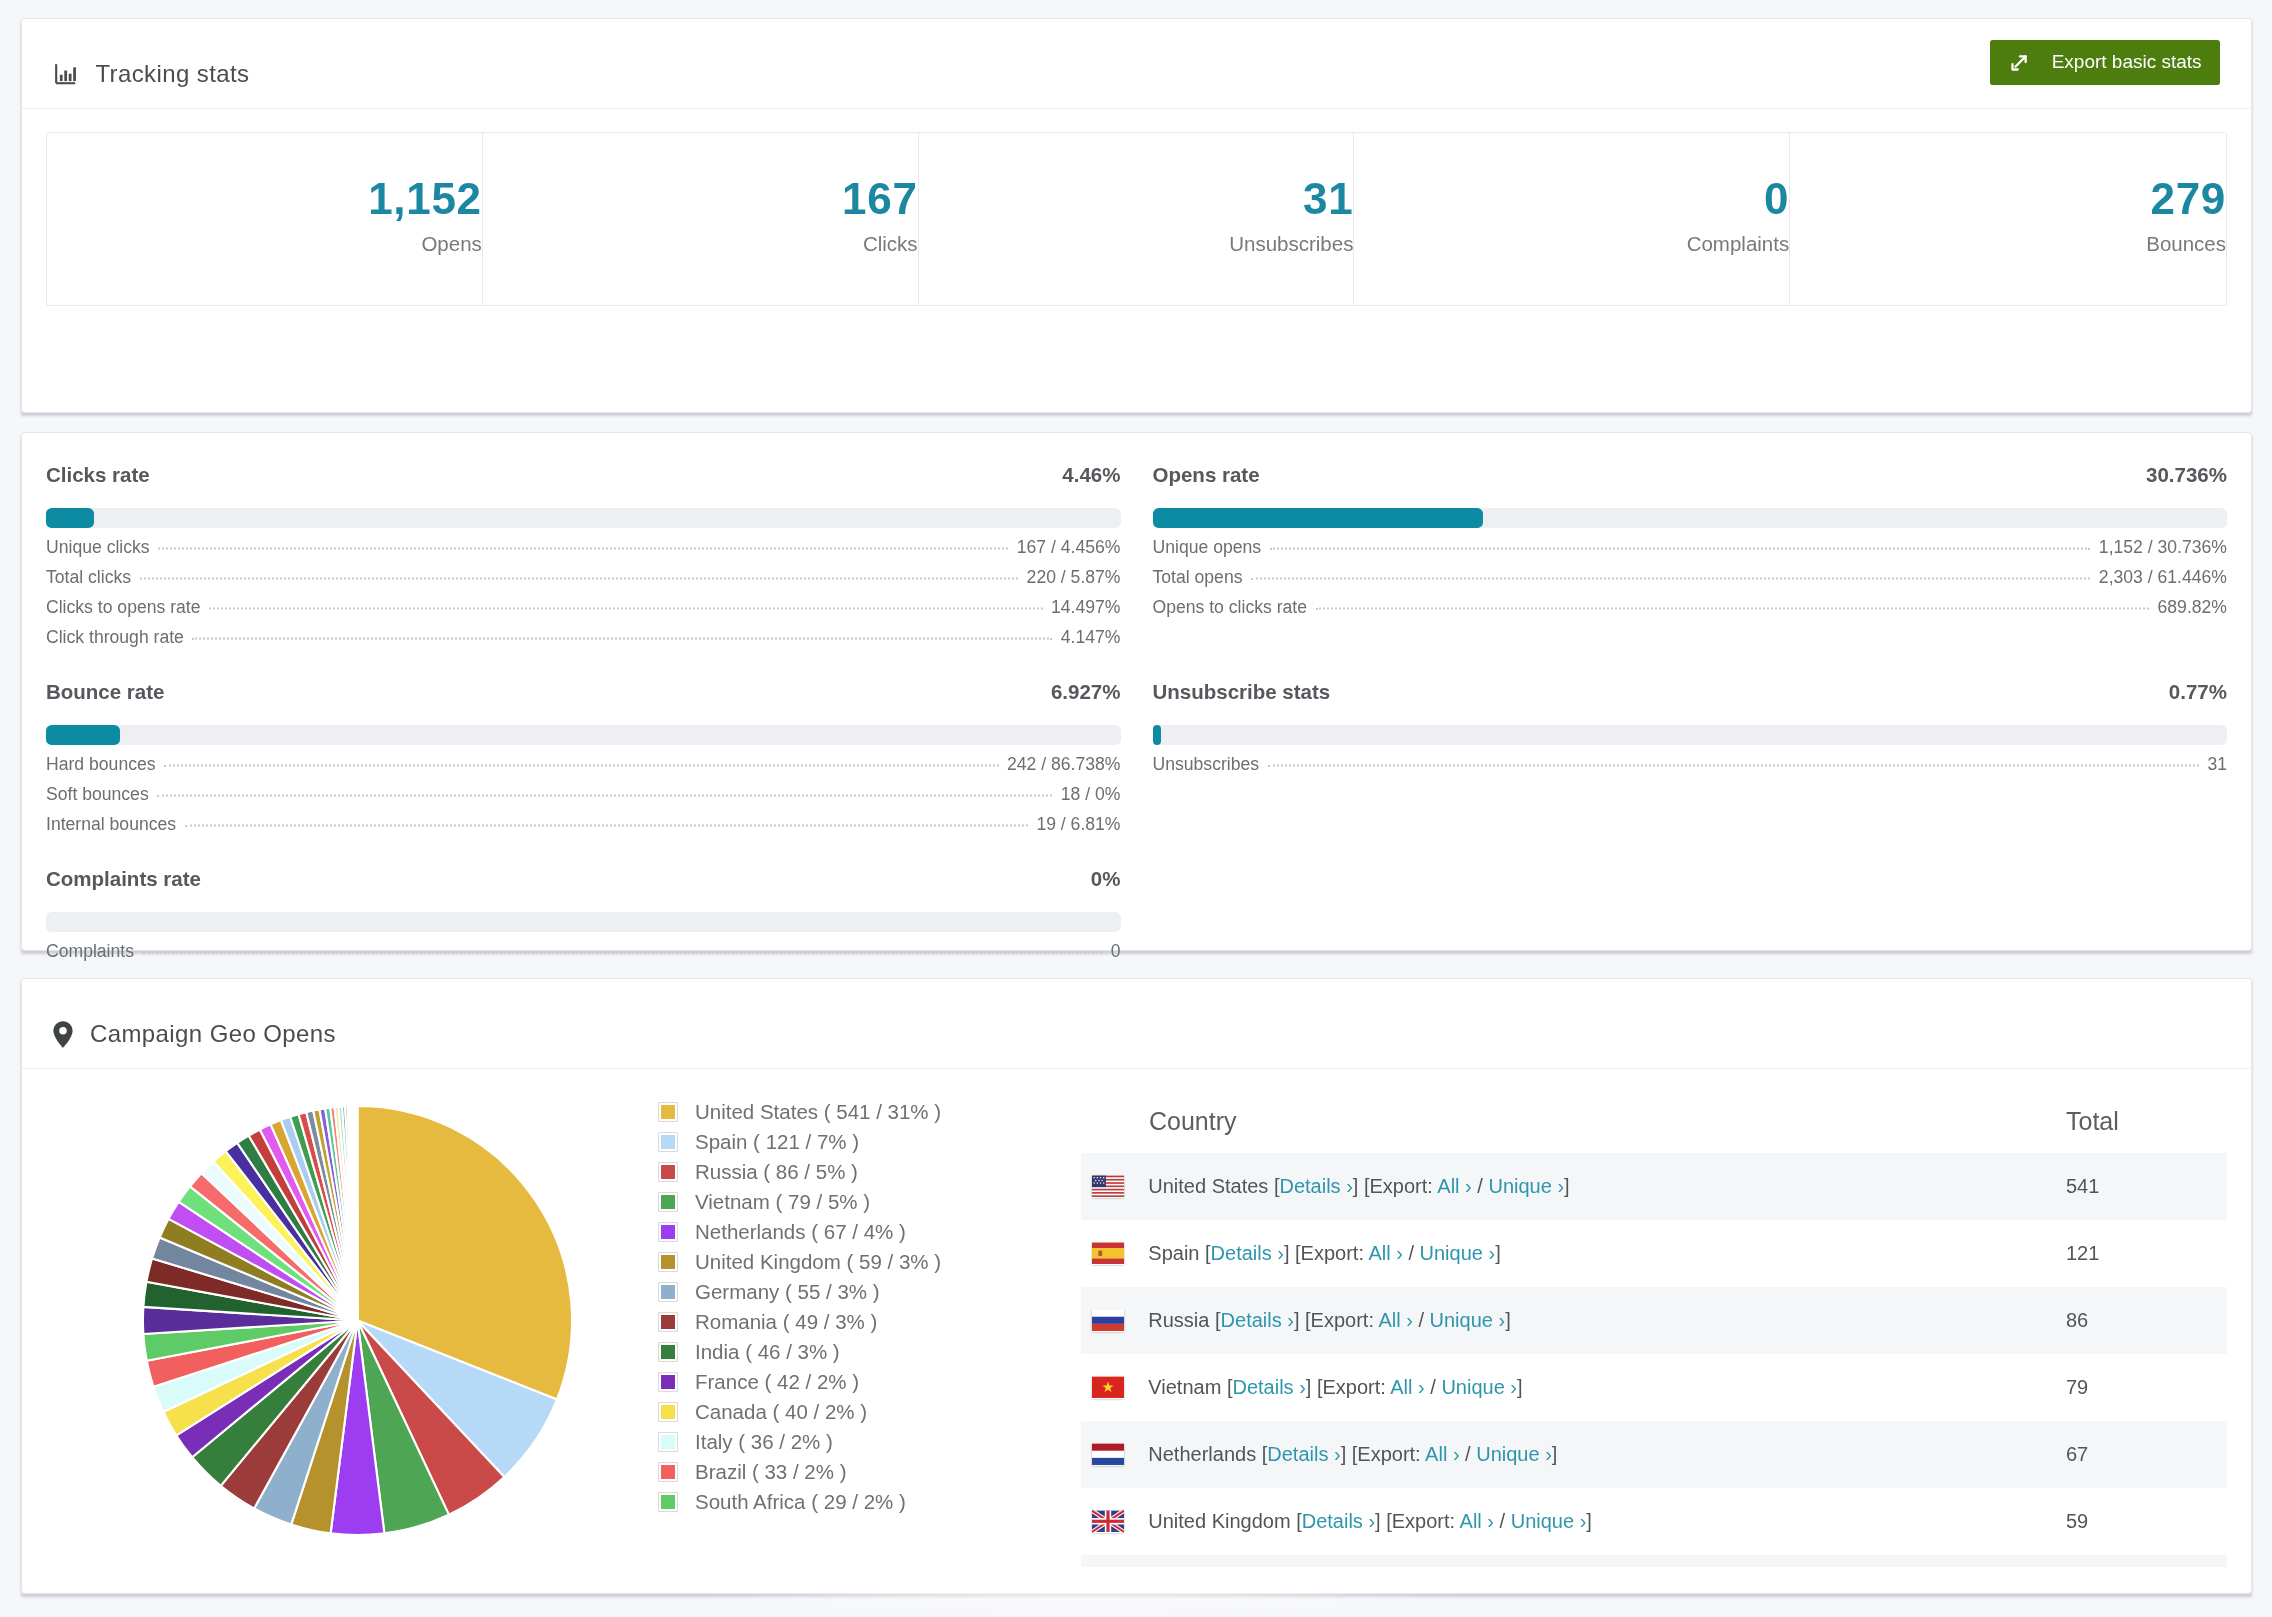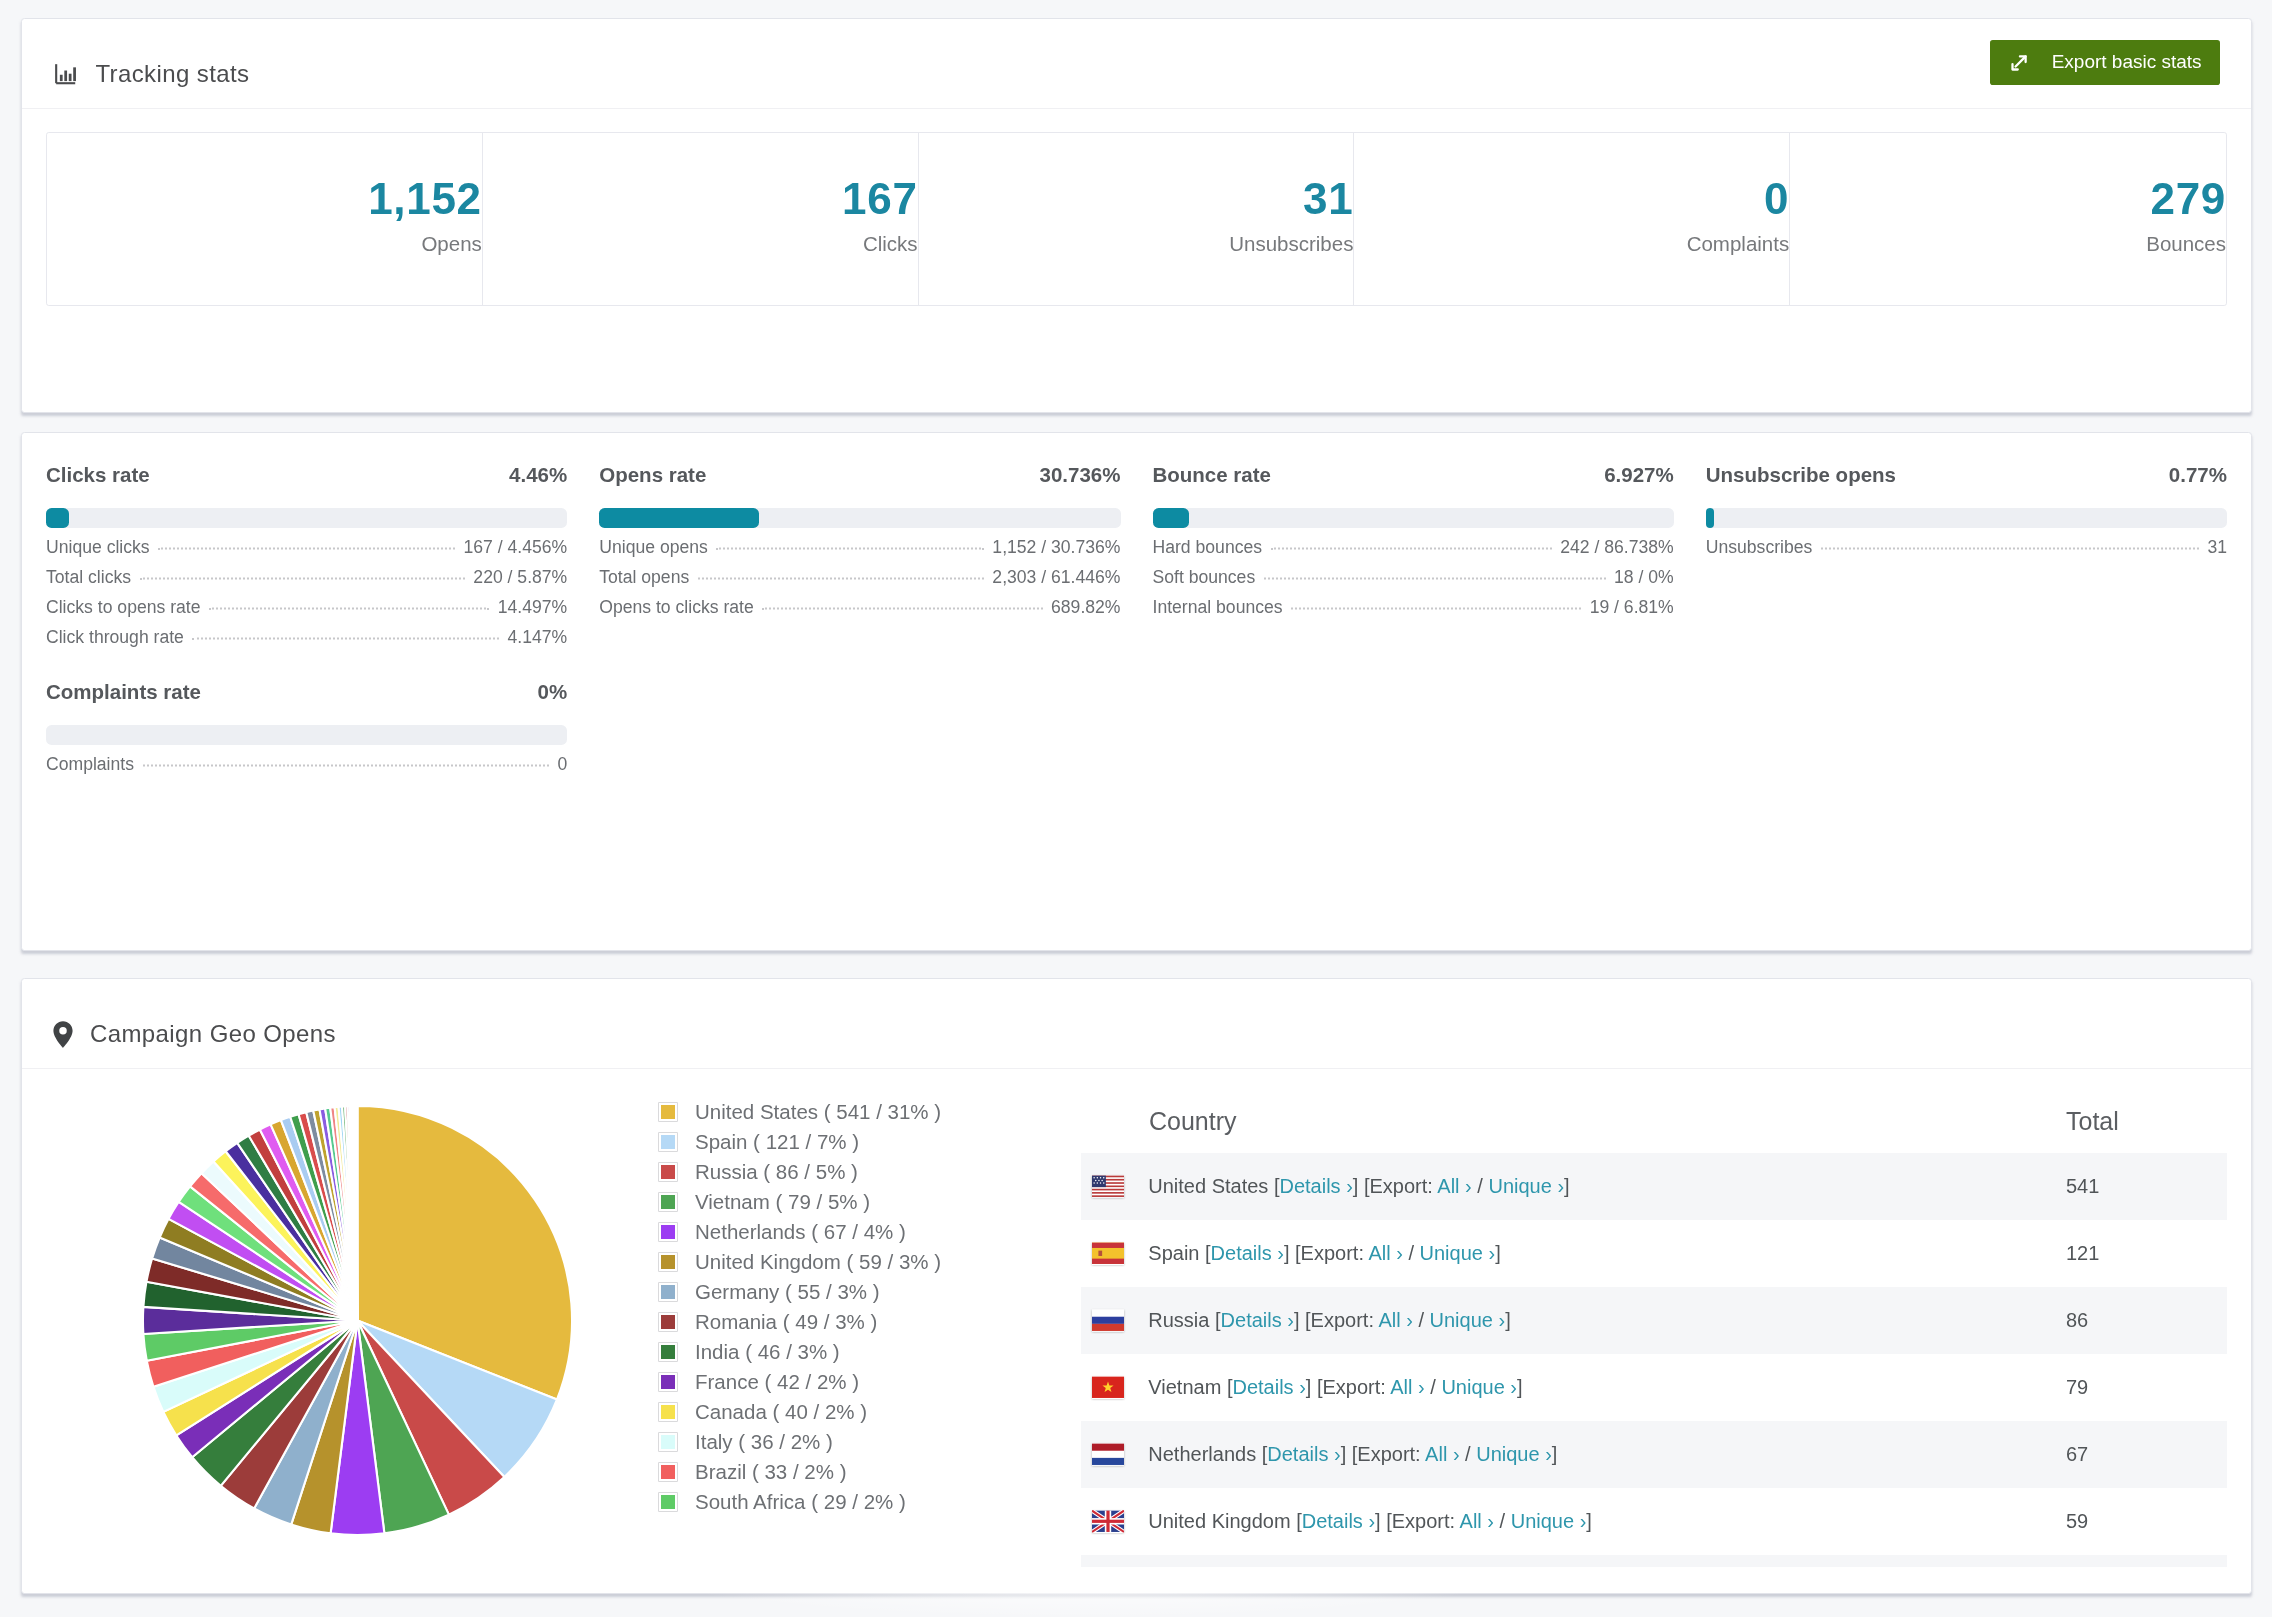--- a/index.html
+++ b/index.html
@@ -30,21 +30,21 @@
 
   
   .stats-box{ margin:23px 24px 0; border:0.7px solid #e7e8ee; border-radius:2.8px;
     display:grid; grid-template-columns:repeat(5,1fr); background:#fff; }
   .stat-cell{ padding:41px 0 49px; text-align:right; border-right:0.7px solid #e7e8ee; }
   .stat-cell:last-child{ border-right:none; }
   .stat-value{ font-size:44px; font-weight:bold; color:#1b87a1; letter-spacing:0.7px; }
   .stat-label{ font-size:20.5px; color:#77797c; margin-top:8.5px; }
 
   
-  .rates-grid{ padding:30px 24px 0; display:grid; grid-template-columns:1fr 1fr 1fr 1fr;
+  .rates-grid{ padding:30px 24px 0; display:grid; grid-template-columns:1fr 1fr;
     column-gap:40px; row-gap:52px;gap:32px; }
   .rate-head{ display:flex; justify-content:space-between; align-items:baseline;
     font-size:20.5px; font-weight:bold; color:#55585c; }
   .bar{ height:20px; background:#edeff3; border-radius:5.6px; margin-top:21px; }
   .bar-fill{ height:100%; background:#0d8ba2; border-radius:5.6px; }
   .rate-rows{ margin-top:8.5px; }
   .rrow{ display:flex; align-items:baseline; font-size:17.6px; color:#6b6e72; margin-top:9px; }
   .rrow .lbl{ white-space:nowrap; }
   .rrow .val{ white-space:nowrap; }
   .leader{ flex:1; border-bottom:2.1px dotted #c7c7ca; margin:0 8.5px; transform:translateY(-3.5px); }
@@ -206,21 +206,21 @@
           </div>
           <div class="rrow">
             <span class="lbl">Internal bounces</span>
             <span class="leader"></span>
             <span class="val">19 / 6.81%</span>
           </div>
         </div>
       </div>
       <div class="rate-block">
         <div class="rate-head">
-          <span class="rate-title">Unsubscribe opens</span>
+          <span class="rate-title">Unsubscribe stats</span>
           <span class="rate-value">0.77%</span>
         </div>
         <div class="bar">
           <div class="bar-fill" style="width: 0.77%; min-width: 8.5px;"></div>
         </div>
         <div class="rate-rows">
           <div class="rrow">
             <span class="lbl">Unsubscribes</span>
             <span class="leader"></span>
             <span class="val">31</span>

